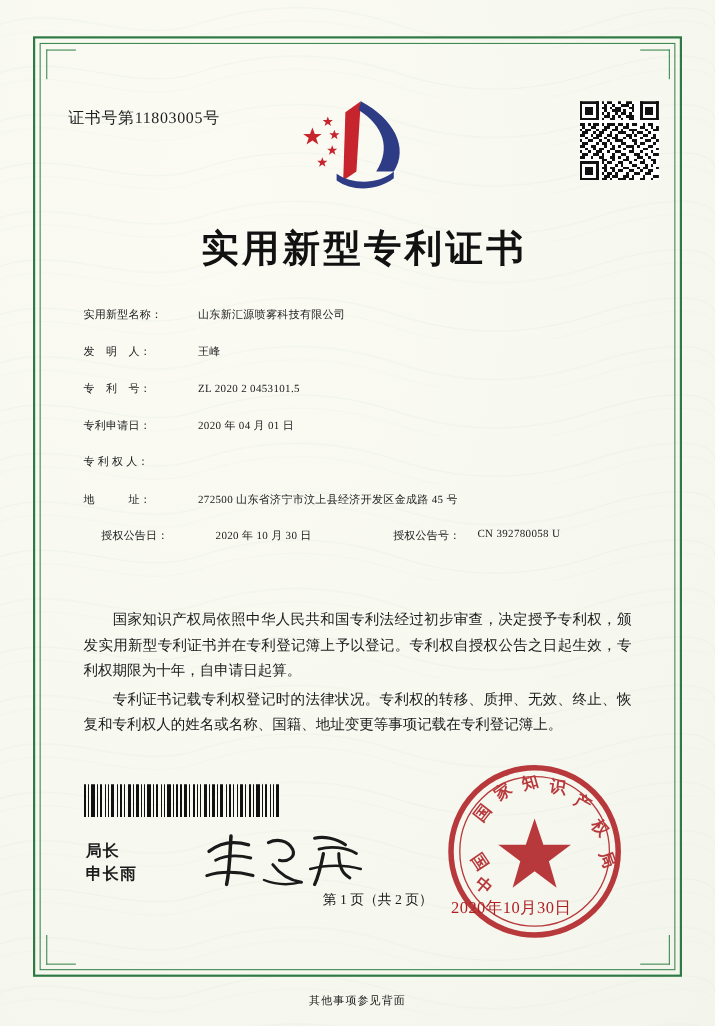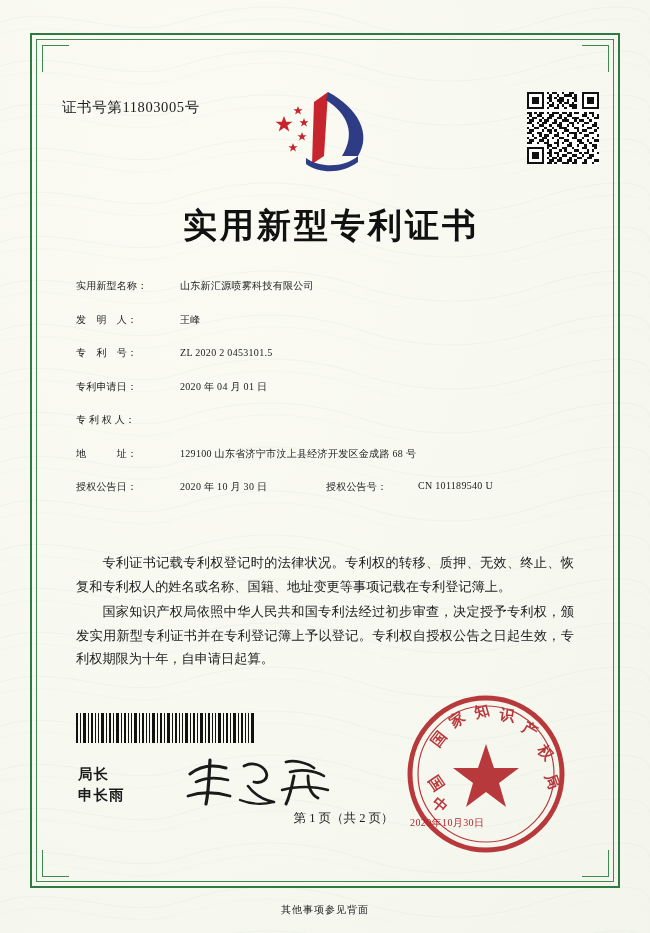--- a/index.html
+++ b/index.html
@@ -119,27 +119,29 @@
   .field-value {
     letter-spacing: 0.3px;
   }
   .field-row.dual {
     display: flex;
   }
   .dual-left {
     width: 250px;
     flex: 0 0 250px;
     display: flex;
+    margin-left: 16px;
   }
   .dual-right {
     display: flex;
   }
   .dual-right .field-label {
     width: 92px;
     flex: 0 0 92px;
+    text-align: center;
   }
   .paragraphs {
     position: absolute;
     left: 76px;
     top: 551px;
     width: 498px;
     font-size: 13.2px;
     line-height: 1.78;
     color: #1b1b1b;
     text-align: justify;
@@ -176,21 +178,21 @@
     position: absolute;
     left: 404px;
     top: 692px;
     width: 165px;
     height: 165px;
   }
   .seal-date {
     position: absolute;
     left: 410px;
     top: 816px;
-    font-size: 10px;
+    font-size: 15px;
     color: #b01f24;
     letter-spacing: 0.4px;
     white-space: nowrap;
   }
   .page-number {
     position: absolute;
     left: 0;
     right: 0;
     top: 810px;
     text-align: center;
@@ -473,37 +475,37 @@
     </div>
     <div class="field-row">
       <span class="field-label">专利申请日：</span>
       <span class="field-value">2020 年 04 月 01 日</span>
     </div>
     <div class="field-row">
       <span class="field-label">专 利 权 人：</span>
     </div>
     <div class="field-row">
       <span class="field-label">地　　　址：</span>
-      <span class="field-value">129100 山东省济宁市汶上县经济开发区金成路 68 号</span>
+      <span class="field-value">272500 山东省济宁市汶上县经济开发区金成路 45 号</span>
     </div>
     <div class="field-row dual">
       <span class="dual-left">
         <span class="field-label">授权公告日：</span>
         <span class="field-value">2020 年 10 月 30 日</span>
       </span>
       <span class="dual-right">
         <span class="field-label">授权公告号：</span>
-        <span class="field-value">CN 101189540 U</span>
+        <span class="field-value">CN 392780058 U</span>
       </span>
     </div>
   </div>
 
   <div class="paragraphs">
+    <p>国家知识产权局依照中华人民共和国专利法经过初步审查，决定授予专利权，颁发实用新型专利证书并在专利登记簿上予以登记。专利权自授权公告之日起生效，专利权期限为十年，自申请日起算。</p>
     <p>专利证书记载专利权登记时的法律状况。专利权的转移、质押、无效、终止、恢复和专利权人的姓名或名称、国籍、地址变更等事项记载在专利登记簿上。</p>
-    <p>国家知识产权局依照中华人民共和国专利法经过初步审查，决定授予专利权，颁发实用新型专利证书并在专利登记簿上予以登记。专利权自授权公告之日起生效，专利权期限为十年，自申请日起算。</p>
   </div>
 
   <svg class="barcode" viewBox="0 0 180 30" shape-rendering="crispEdges">
     <rect width="180" height="30" fill="none"></rect>
     <g fill="#111111">
       <rect x="0" y="0" width="2" height="30"></rect>
         <rect x="4" y="0" width="1" height="30"></rect>
       <rect x="7" y="0" width="3" height="30"></rect>
         <rect x="12" y="0" width="1" height="30"></rect>
       <rect x="15" y="0" width="2" height="30"></rect>

